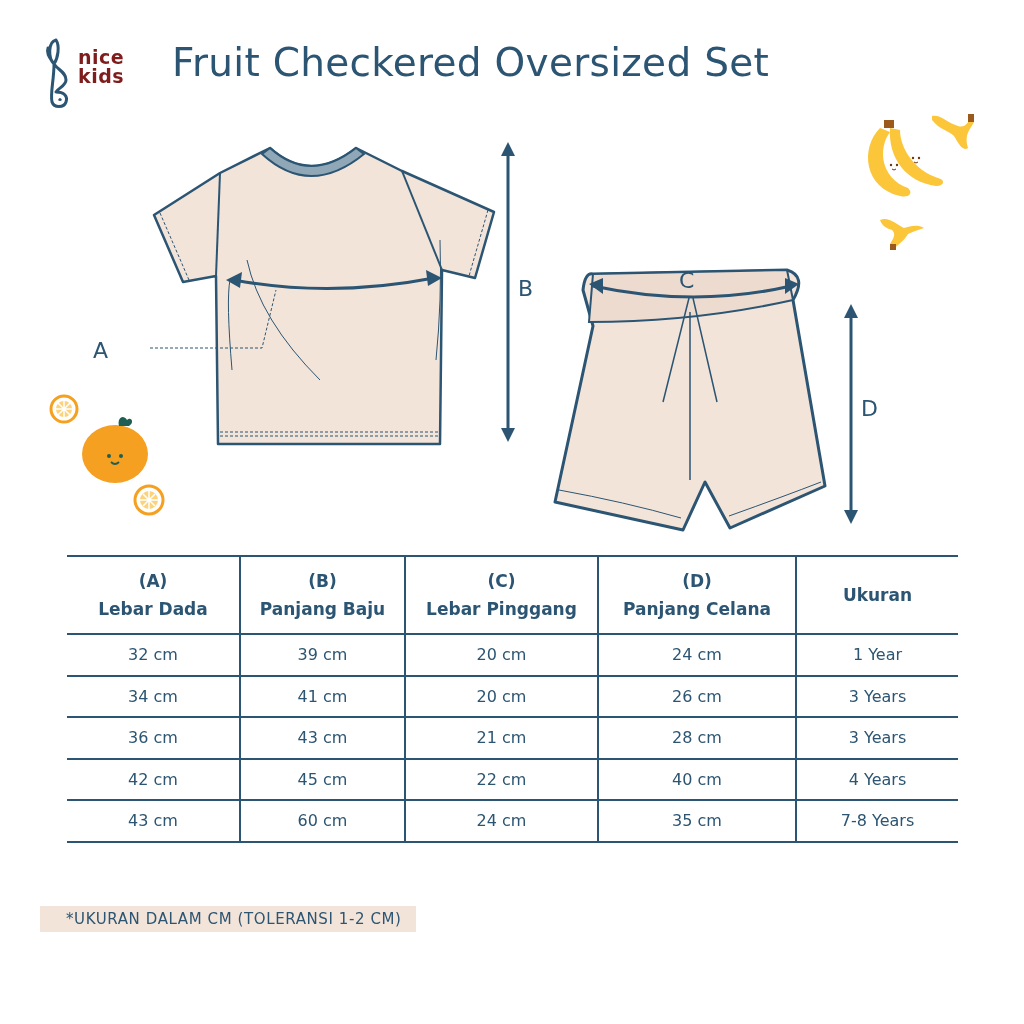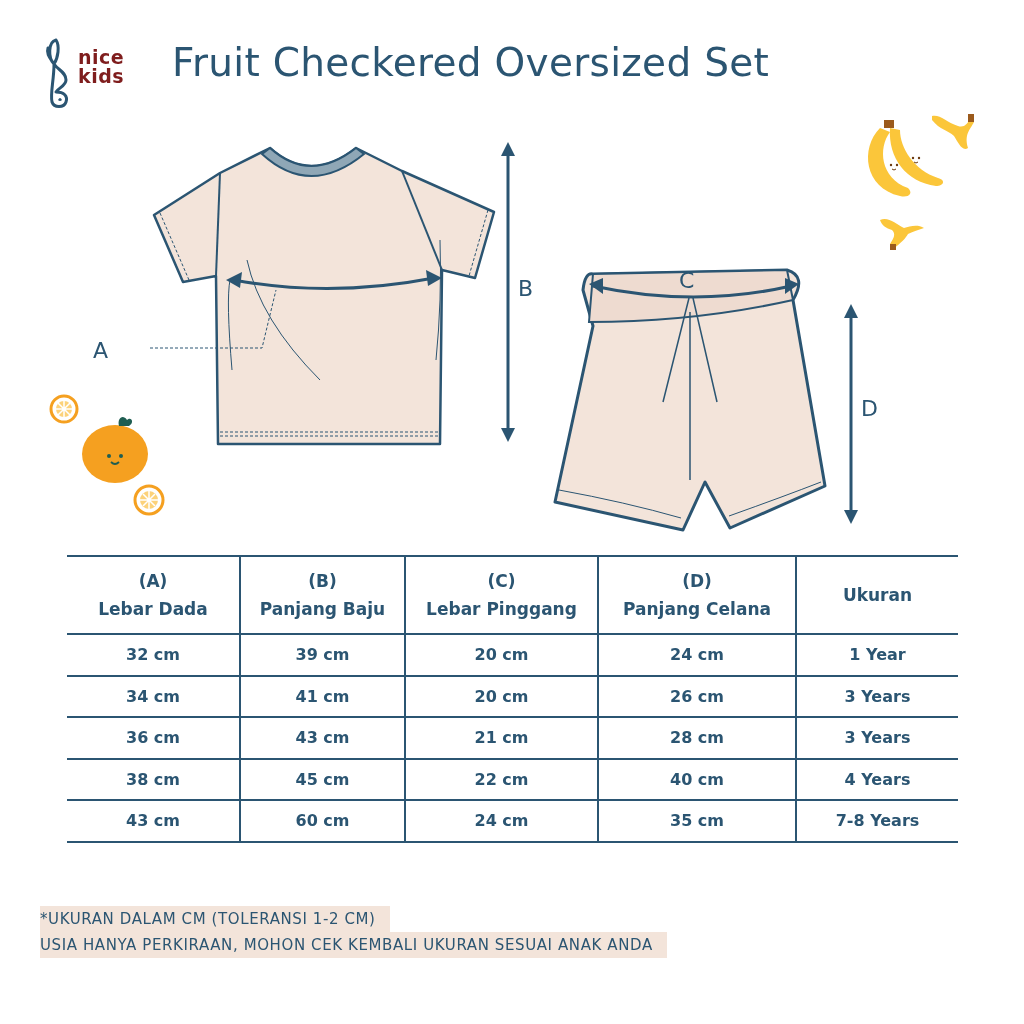--- a/index.html
+++ b/index.html
@@ -30,27 +30,27 @@
   }
   .size-table th, .size-table td {
     border-top: 2px solid #2b5572; border-bottom: 2px solid #2b5572;
     text-align: center; color: #2b5572;
   }
   .size-table th + th, .size-table td + td { border-left: 2px solid #2b5572; }
   .size-table th {
     height: 76px; font-size: 17px; font-weight: bold; line-height: 28px; padding: 0;
   }
   .size-table td { height: 40px; font-size: 16px; padding: 0; }
-  .size-table tr.row td { height: 39.5px; font-weight: bold; }
+  .size-table tr.row td { height: 39.5px; }
 
   
   .notes { left: 40px; top: 906px; }
   .note-line {
     display: block; width: max-content; background: #f3e4da;
-    padding: 2px 14px 1px 0; font-size: 15px; line-height: 23px;
+    padding: 2px 14px 1px 26px; font-size: 15px; line-height: 23px;
     color: #2b5572; letter-spacing: 0.6px; white-space: nowrap;
   }
 </style>
 </head>
 <body>
 
 <div class="abs logo">
   <svg width="34" height="75" viewBox="0 0 34 75" style="position:absolute;left:0;top:0">
     <path d="M12 4 C4 6 4 22 10 28 C6 22 2 18 4 12 M12 4 C16 10 14 22 10 28 C14 34 22 36 22 44 C22 50 14 52 12 56 C20 56 24 60 22 66 C20 72 10 72 8 66 C6 58 10 44 10 28" fill="none" stroke="#2b5572" stroke-width="3" stroke-linecap="round" stroke-linejoin="round"></path>
     <path d="M14 64 q2 -4 4 0 q-2 2 -4 0z" fill="#2b5572"></path>
@@ -184,32 +184,31 @@
         <td>3 Years</td>
     </tr>
     <tr class="row">
       <td>36 cm</td>
         <td>43 cm</td>
         <td>21 cm</td>
         <td>28 cm</td>
         <td>3 Years</td>
     </tr>
     <tr class="row">
-      <td>38 cm</td>
+      <td>42 cm</td>
         <td>45 cm</td>
         <td>22 cm</td>
         <td>40 cm</td>
         <td>4 Years</td>
     </tr>
     <tr class="row">
       <td>43 cm</td>
         <td>60 cm</td>
         <td>24  cm</td>
         <td>35 cm</td>
         <td>7-8 Years</td>
     </tr>
   </tbody>
 </table>
 
 <div class="abs notes">
   <span class="note-line">*UKURAN DALAM CM (TOLERANSI 1-2 CM)</span>
-  <span class="note-line">USIA HANYA PERKIRAAN, MOHON CEK KEMBALI UKURAN SESUAI ANAK ANDA</span>
 </div>
 
 </body></html>

